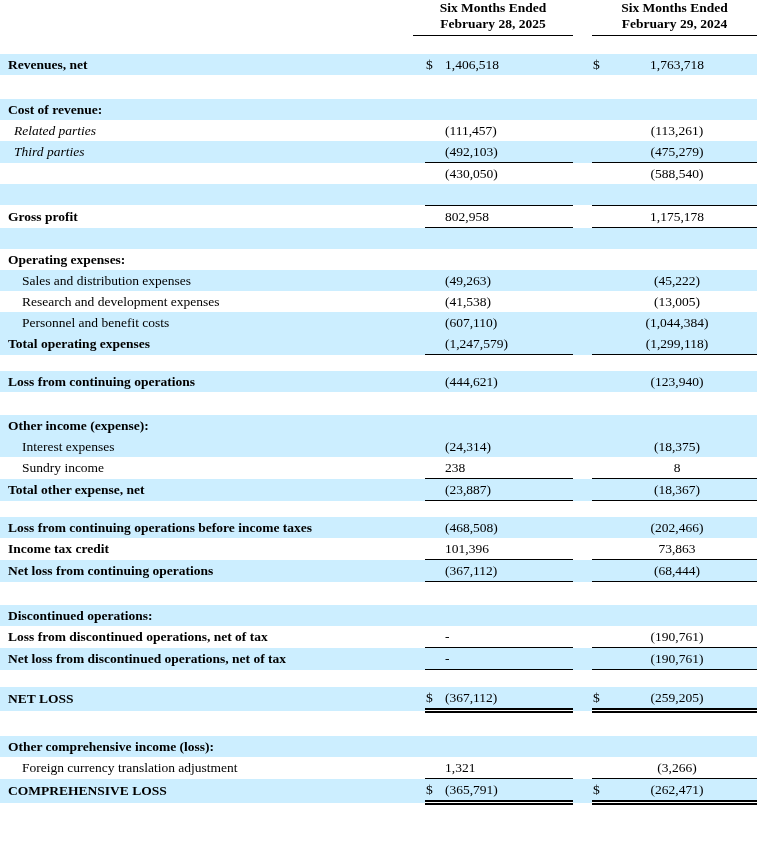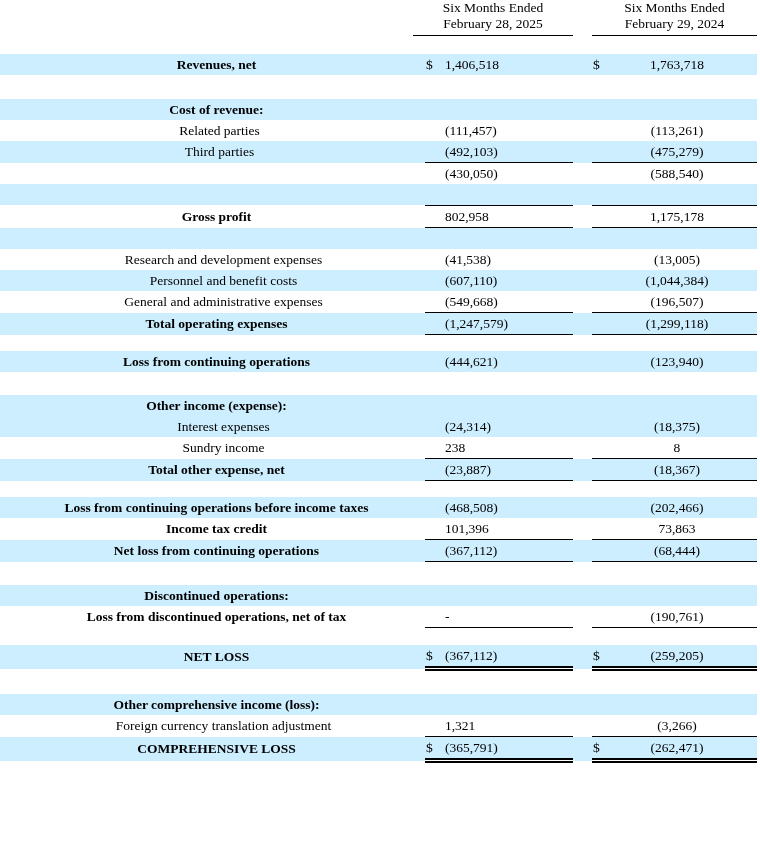--- a/index.html
+++ b/index.html
@@ -19,32 +19,32 @@
   }
   td {
     padding: 0;
     vertical-align: middle;
     overflow: hidden;
     white-space: nowrap;
   }
   tr.data td { height: 21px; }
   tr.hl td { background: #cceeff; }
   td.hdr {
-    font-weight: normal;
+    font-weight: bold;
     text-align: center;
     vertical-align: bottom;
     border-bottom: 1.5px solid #000;
     padding-bottom: 3px;
     line-height: 16px;
     height: 46px;
     margin-top: 36px;
   }
-  td.lbl  { text-align: center; }
+  td.lbl  { text-align: left; }
   td.ind0 { padding-left: 8px; font-weight: bold; }
-  td.ind1 { padding-left: 14px; }
+  td.ind1 { padding-left: 14px; font-style: italic; }
   td.ind2 { padding-left: 22px; }
   td.b    { font-weight: bold; }
   td.usd  { text-align: left; padding-left: 1px; }
   td.num  { text-align: left; padding-right: 8px; }
   td.num2 { text-align: center; padding-right: 5px; }
   td.ul   { border-bottom: 1.5px solid #000; }
   td.ol   { border-top: 1.5px solid #000; }
   td.dbl  { border-bottom: 5px double #000; }
 </style>
 </head>
@@ -134,46 +134,55 @@
         <td class="num ul ol">802,958</td>
         <td></td>
         <td class="usd ul ol"></td>
         <td class="num num2 ul ol">1,175,178</td>
         <td class=" ul ol"></td>
       </tr>
       <tr class="hl">
         <td colspan="8" style="height: 21px;"></td>
       </tr>
       <tr class="data">
+        <td class="lbl ind0 b" colspan="2">Operating expenses:</td>
+        <td class="usd"></td>
+        <td class="num"></td>
+        <td></td>
+        <td class="usd"></td>
+        <td class="num num2"></td>
+        <td></td>
+      </tr>
+      <tr class="hl data">
+        <td class="lbl ind2" colspan="2">Sales and distribution expenses</td>
+        <td class="usd"></td>
+        <td class="num">(49,263)</td>
+        <td></td>
+        <td class="usd"></td>
+        <td class="num num2">(45,222)</td>
+        <td></td>
+      </tr>
+      <tr class="data">
         <td class="lbl ind2" colspan="2">Research and development expenses</td>
         <td class="usd"></td>
         <td class="num">(41,538)</td>
         <td></td>
         <td class="usd"></td>
         <td class="num num2">(13,005)</td>
         <td></td>
       </tr>
       <tr class="hl data">
         <td class="lbl ind2" colspan="2">Personnel and benefit costs</td>
         <td class="usd"></td>
         <td class="num">(607,110)</td>
         <td></td>
         <td class="usd"></td>
         <td class="num num2">(1,044,384)</td>
         <td></td>
       </tr>
-      <tr class="data">
-        <td class="lbl ind2" colspan="2">General and administrative expenses</td>
-        <td class="usd ul"></td>
-        <td class="num ul">(549,668)</td>
-        <td></td>
-        <td class="usd ul"></td>
-        <td class="num num2 ul">(196,507)</td>
-        <td class=" ul"></td>
-      </tr>
       <tr class="hl data">
         <td class="lbl ind0 b" colspan="2">Total operating expenses</td>
         <td class="usd ul"></td>
         <td class="num ul">(1,247,579)</td>
         <td></td>
         <td class="usd ul"></td>
         <td class="num num2 ul">(1,299,118)</td>
         <td class=" ul"></td>
       </tr>
       <tr>
@@ -264,20 +273,29 @@
         <td class="lbl ind0 b" colspan="2">Discontinued operations:</td>
         <td class="usd"></td>
         <td class="num"></td>
         <td></td>
         <td class="usd"></td>
         <td class="num num2"></td>
         <td></td>
       </tr>
       <tr class="data">
         <td class="lbl ind0" colspan="2">Loss from discontinued operations, net of tax</td>
+        <td class="usd ul"></td>
+        <td class="num ul">-</td>
+        <td></td>
+        <td class="usd ul"></td>
+        <td class="num num2 ul">(190,761)</td>
+        <td class=" ul"></td>
+      </tr>
+      <tr class="hl data">
+        <td class="lbl ind0" colspan="2">Net loss from discontinued operations, net of tax</td>
         <td class="usd ul"></td>
         <td class="num ul">-</td>
         <td></td>
         <td class="usd ul"></td>
         <td class="num num2 ul">(190,761)</td>
         <td class=" ul"></td>
       </tr>
       <tr>
         <td colspan="8" style="height: 17px;"></td>
       </tr>

